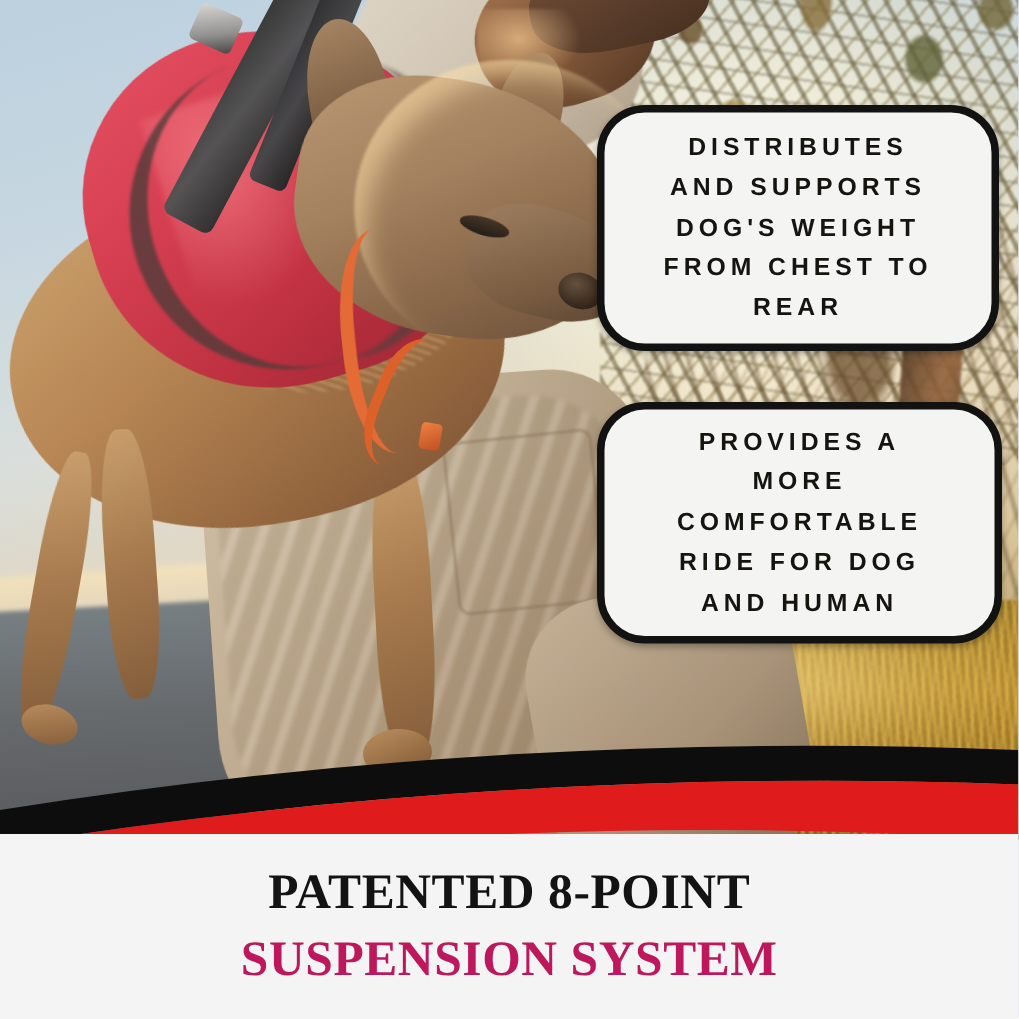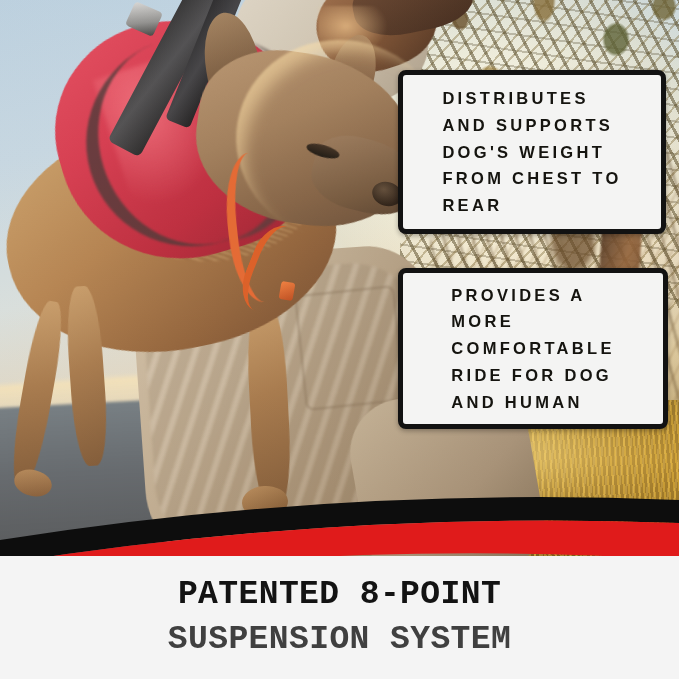--- a/index.html
+++ b/index.html
@@ -424,25 +424,26 @@
       rgba(255,220,170,0.08) 55%,
       rgba(180,130,70,0.10) 100%);
     pointer-events: none;
   }
 
   
   .callout {
     position: absolute;
     background: #f4f4f3;
     border: 5px solid #121212;
-    border-radius: 8px;
+    border-radius: 32px;
     box-sizing: border-box;
     display: flex;
     align-items: center;
     justify-content: center;
+    text-align: center;
     box-shadow: 0 2px 5px rgba(0,0,0,0.30);
   }
   .callout-text {
     font-family: "Liberation Sans", sans-serif;
     font-weight: bold;
     font-size: 16.5px;
     line-height: 1.62;
     letter-spacing: 0.20em;
     color: #15140f;
     text-transform: uppercase;
@@ -469,21 +470,21 @@
     top: 556px;
     width: 679px;
     height: 123px;
     background: #f4f4f4;
     display: flex;
     flex-direction: column;
     align-items: center;
     justify-content: center;
   }
   .banner-line {
-    font-family: Liberation Mono, monospace;
+    font-family: Liberation Serif, serif;
     font-weight: bold;
     font-size: 33px;
     line-height: 1.34;
     letter-spacing: 0.012em;
     color: #131313;
     text-transform: uppercase;
     text-align: center;
     white-space: nowrap;
   }
 </style>
@@ -567,16 +568,16 @@
 
   <svg class="band" viewBox="0 0 679 110" preserveAspectRatio="none">
 
     <path id="band-black" d="M0,62 Q340,8 679,22 L679,45 Q340,32 0,86 Z" fill="#0d0d0d"></path>
 
     <path id="band-red" d="M0,86 Q340,32 679,45 L679,82 Q340,60 0,110 Z" fill="#e01b1b"></path>
   </svg>
 
   <div class="banner" style="background: rgb(244, 244, 244);">
     <div class="banner-line" style="color: rgb(19, 19, 19);">Patented 8-Point</div>
-    <div class="banner-line" style="color: #404040;">Suspension System</div>
+    <div class="banner-line" style="color: #be185d;">Suspension System</div>
   </div>
 
 </div>
 
 </body></html>

